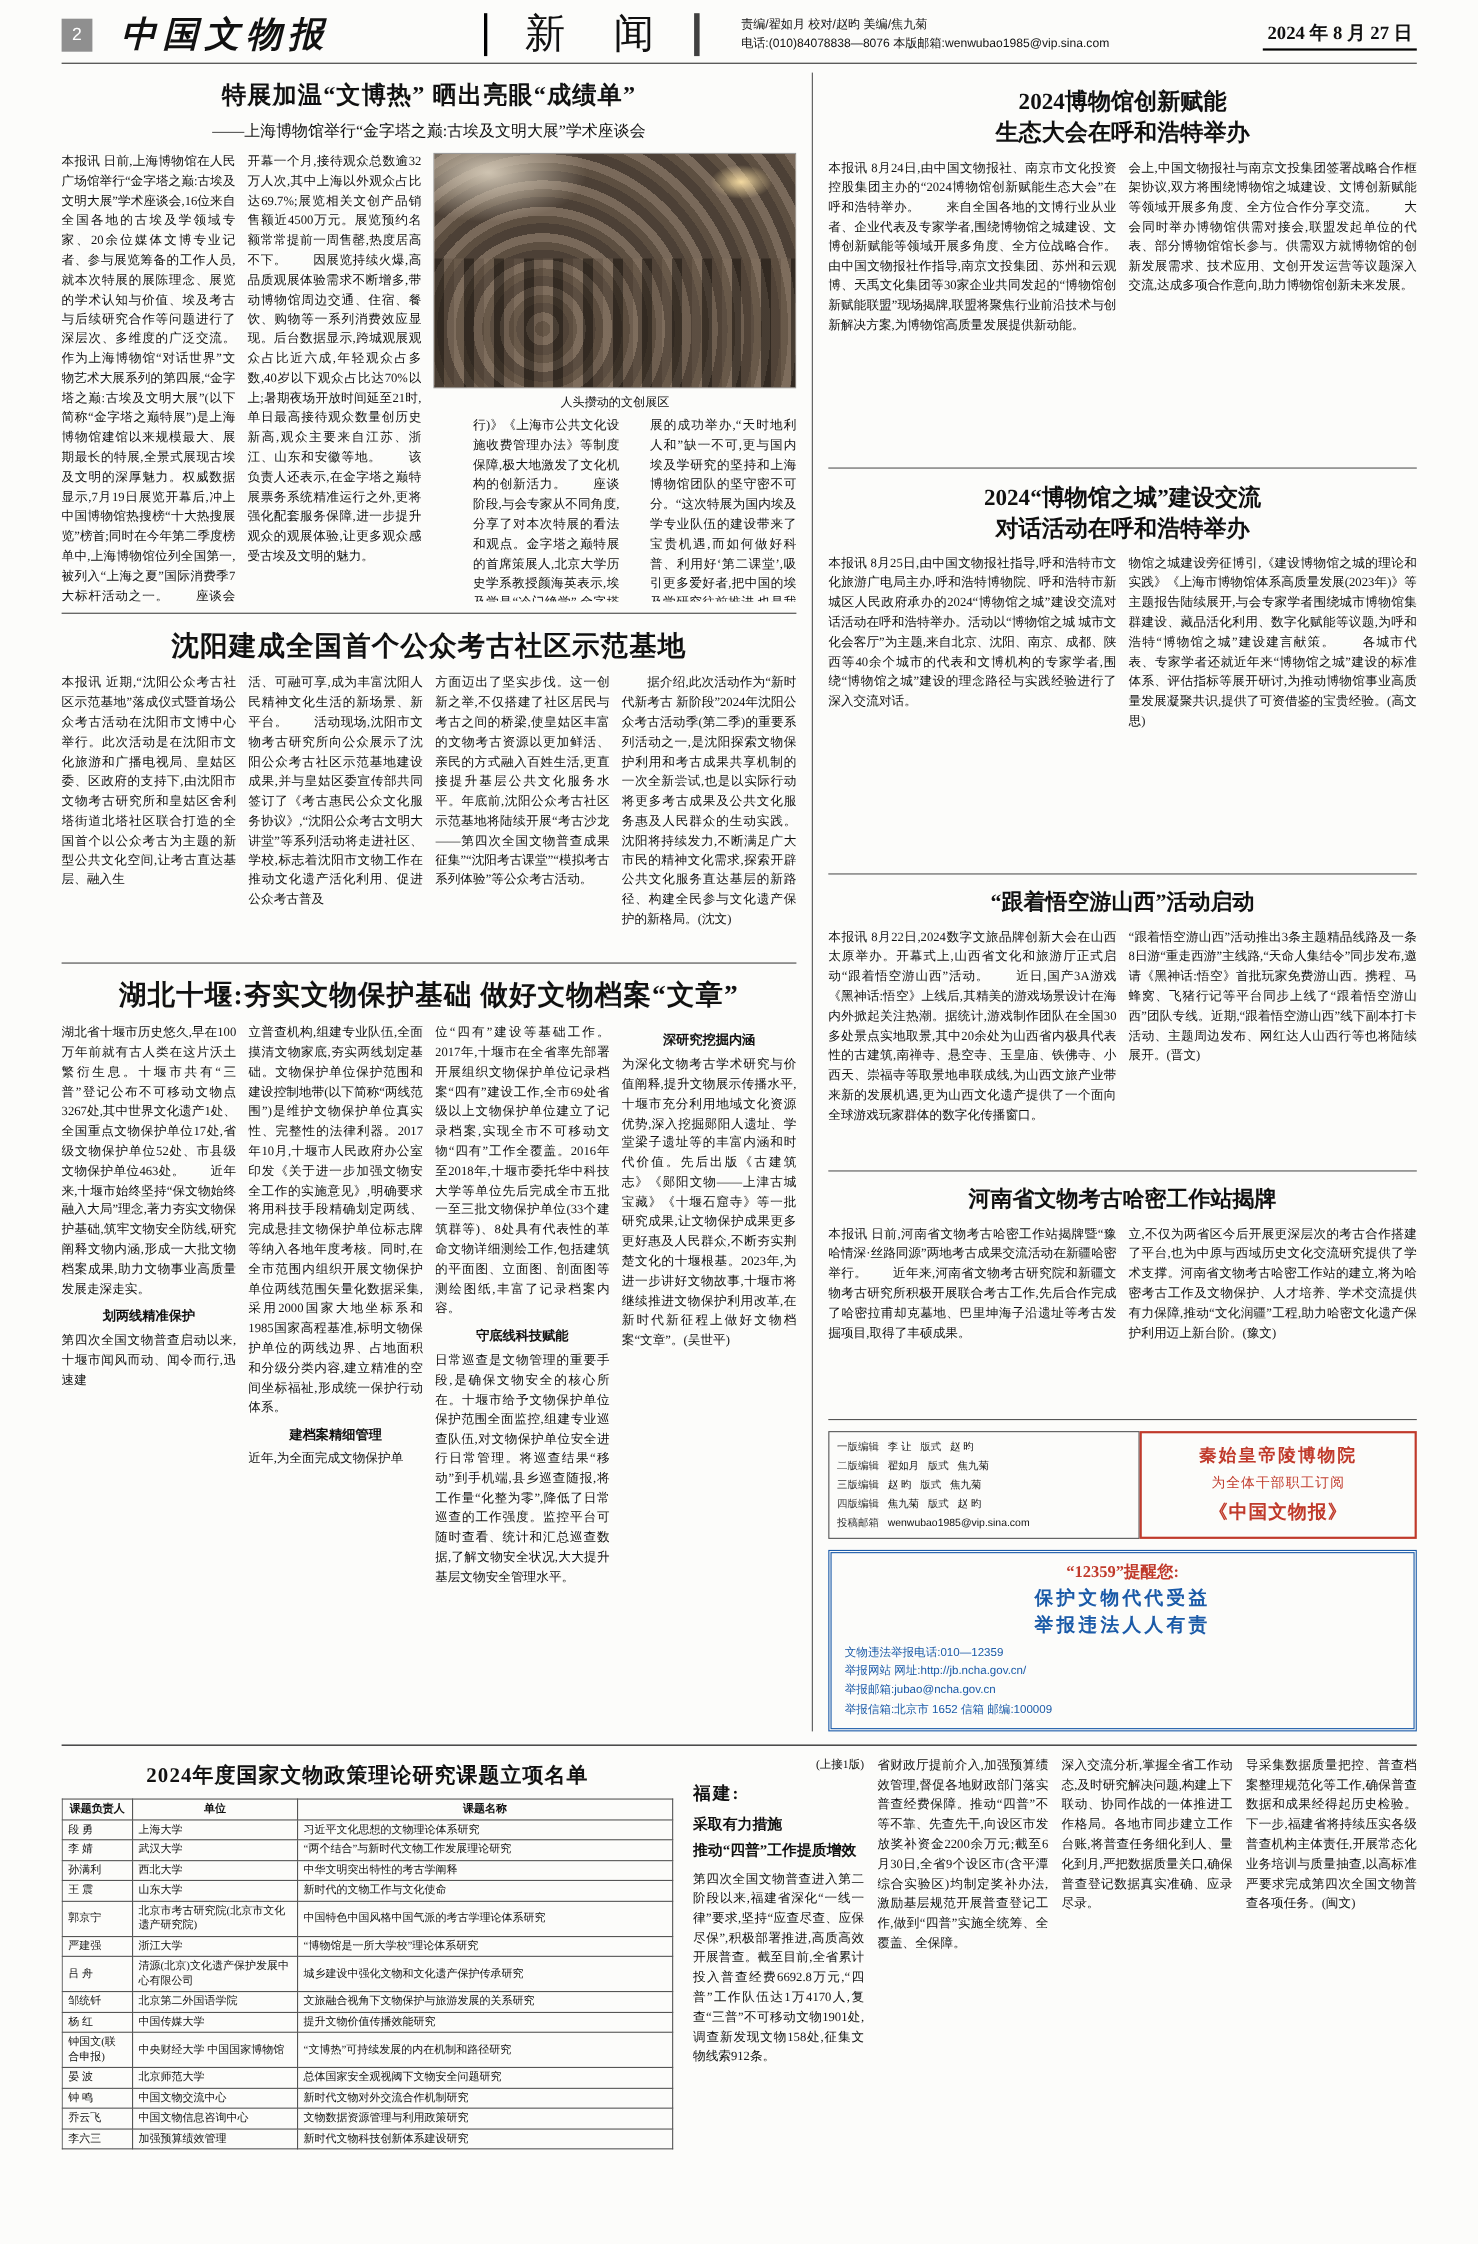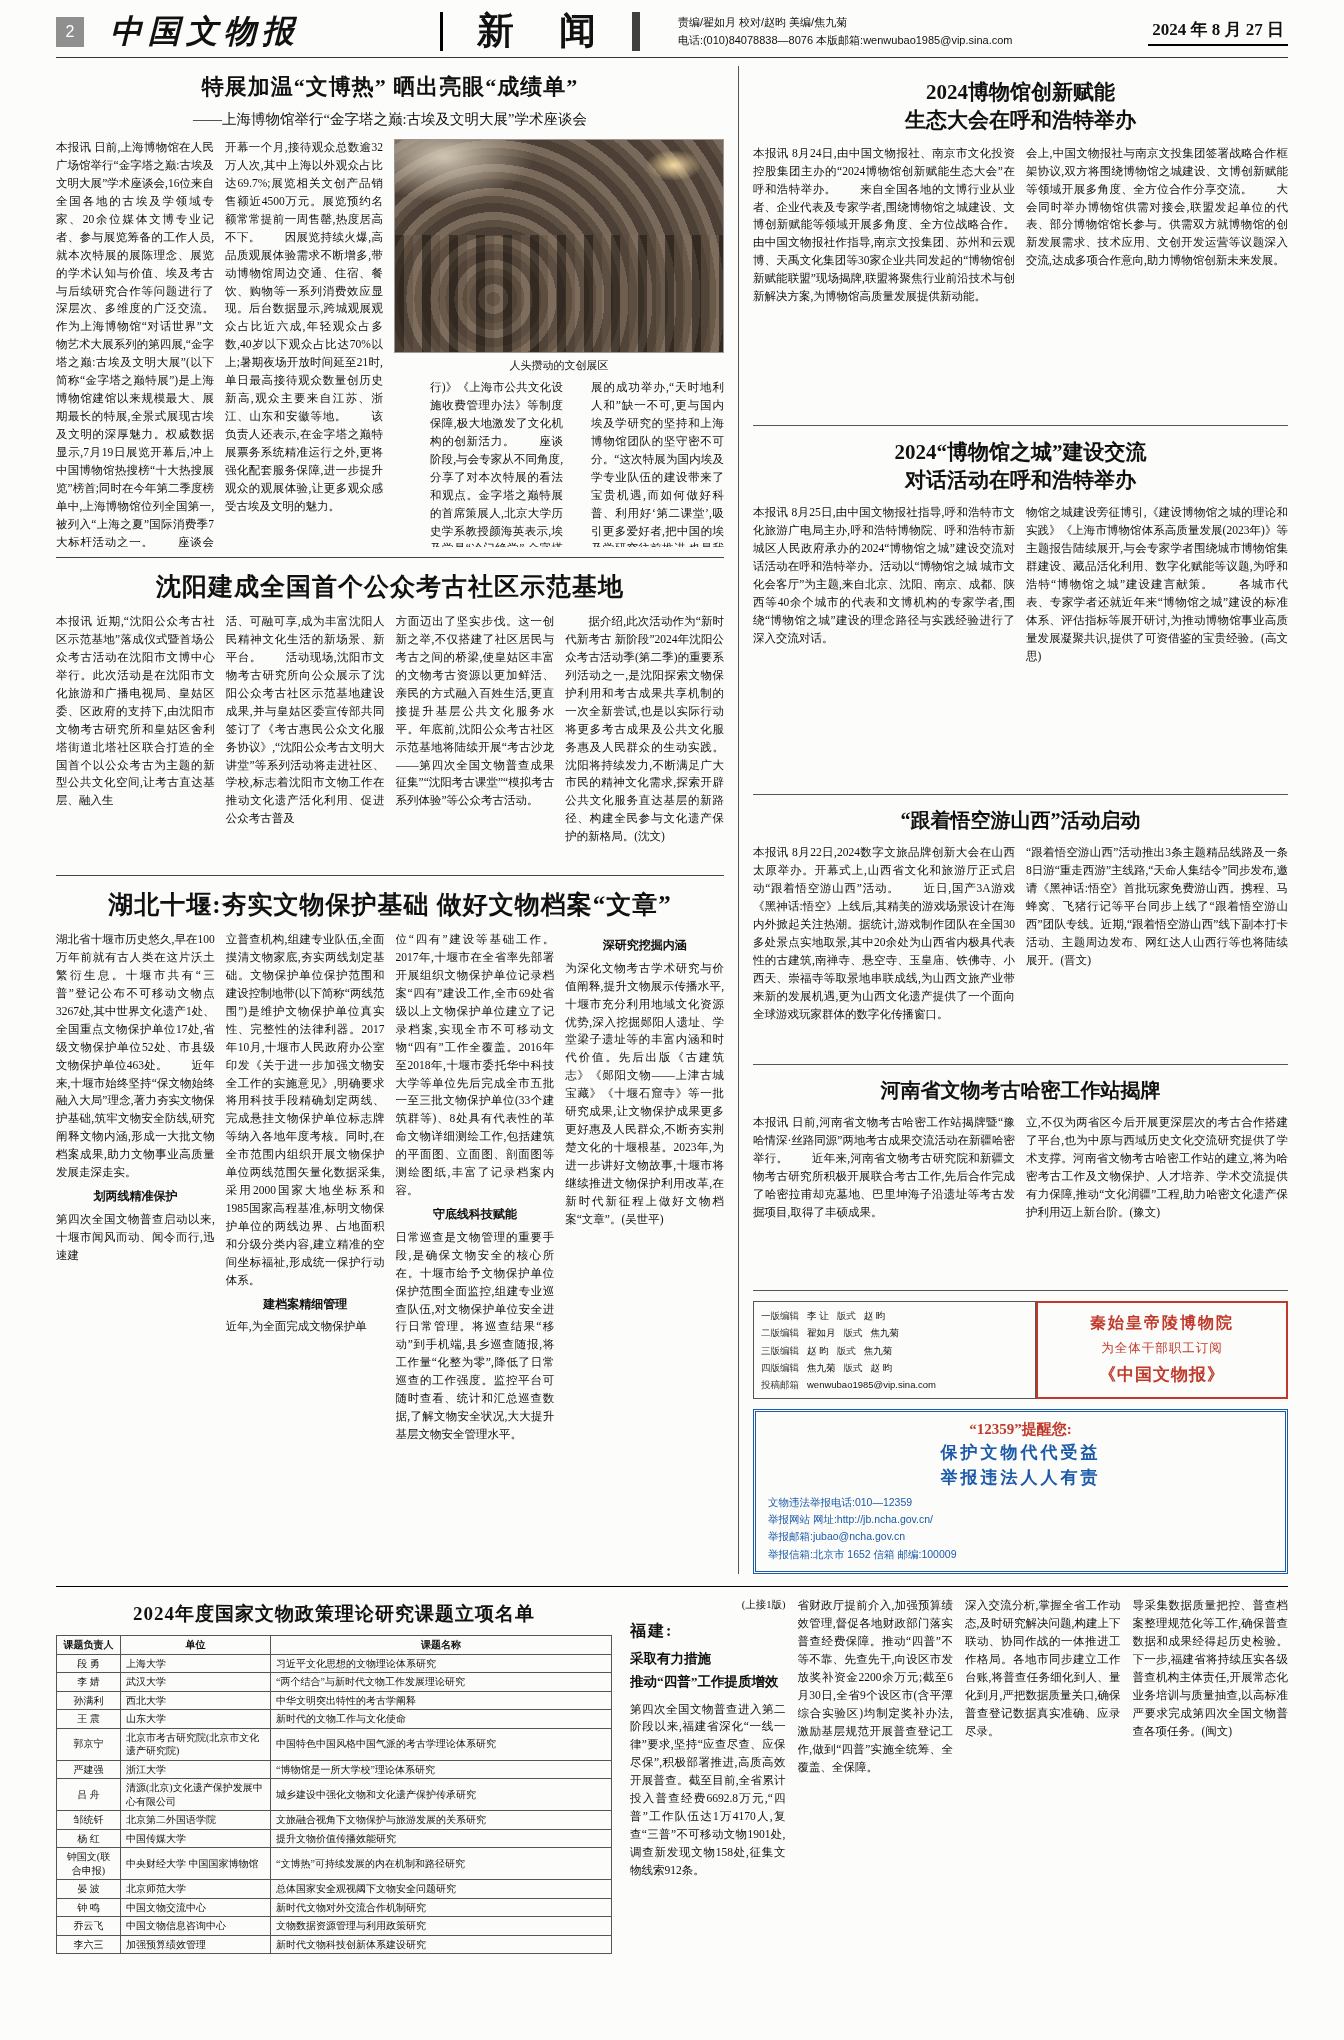--- a/index.html
+++ b/index.html
@@ -7,22 +7,22 @@
   .page {
     width:1344px; height:2040px; margin:0 auto; background:#fcfcfa; color:#111;
     font-family:"Liberation Serif","DejaVu Serif",serif; overflow:hidden;
     padding:10px 56px 14px 56px; position:relative;
   }
   
   .hdr { display:flex; align-items:center; height:48px; border-bottom:1px solid #333; padding-bottom:4px; }
   .pageno { width:28px; height:30px; background:#8f8f8f; color:#fff; font-family:"Liberation Sans",sans-serif;
     font-size:16px; display:flex; align-items:center; justify-content:center; }
   .masthead { font-size:32px; font-weight:bold; font-style:italic; letter-spacing:6px; margin-left:26px; width:330px; }
-  .section { font-family:"DejaVu Sans","Liberation Sans",sans-serif; font-weight:700; font-size:37px;
-    letter-spacing:16px; padding:0 20px 0 34px; border-left:3px solid #000; border-right:8px solid #404040; line-height:1.05; }
+  .section { font-family:"DejaVu Sans","Liberation Sans",sans-serif; font-weight:400; font-size:37px;
+    letter-spacing:16px; padding:0 20px 0 34px; border-left:3px solid #000; border-right:5px solid #404040; line-height:1.05; }
   .hmeta { font-size:11px; line-height:1.6; margin-left:38px; font-family:"Liberation Sans",sans-serif; }
   .hdate { margin-left:auto; font-size:17px; font-weight:bold; border-bottom:2px solid #000; padding:0 4px 3px 4px; white-space:nowrap; }
   
   .content { display:flex; margin-top:8px; }
   .col-left { width:668px; }
   .col-right { flex:1; border-left:1px solid #555; margin-left:14px; padding-left:14px; }
   article { overflow:hidden; }
   .btxt { font-size:11.5px; line-height:1.56; text-align:justify; }
   .cols { display:flex; gap:11px; }
   .cols > div { flex:1; overflow:hidden; }
@@ -74,21 +74,21 @@
   .bluebox .t1 { color:#c03a2b; font-weight:bold; font-size:15px; text-align:center; }
   .bluebox .t2 { font-weight:bold; font-size:17px; text-align:center; letter-spacing:3px; margin-top:2px; }
   .bluebox .lines { font-size:10.5px; line-height:1.65; margin-top:5px; font-family:"Liberation Sans",sans-serif; }
   
   .bottom { border-top:1.5px solid #000; margin-top:12px; padding-top:10px; display:flex; gap:18px; height:436px; overflow:hidden; }
   .tbl-sec { width:556px; }
   .tbl-title { font-size:19px; font-weight:bold; text-align:center; letter-spacing:1px; margin:4px 0 8px 0; }
   table.policy { width:100%; border-collapse:collapse; font-size:10px; }
   table.policy th, table.policy td { border:1px solid #555; padding:2px 5px; line-height:1.35; }
   table.policy th { font-weight:bold; font-family:"Liberation Sans",sans-serif; }
-  td.nm { text-align:center; width:64px; }
+  td.nm { width:64px; }
   td.un { width:150px;margin-left:36px; }
   .cont-sec { flex:1; display:flex; gap:12px; }
   .cont-sec > div { flex:1; overflow:hidden; }
   .cont-label { text-align:right; font-size:10.5px; margin-bottom:4px; }
   .fj { text-align:left; font-weight:bold; margin:6px 0 8px 0; }
   .fj .f1 { font-size:16px; letter-spacing:2px; }
   .fj .f2 { font-size:13.5px; margin-top:4px; }
   .fj .f3 { font-size:13.5px; margin-top:2px; }
 </style>
 </head>

